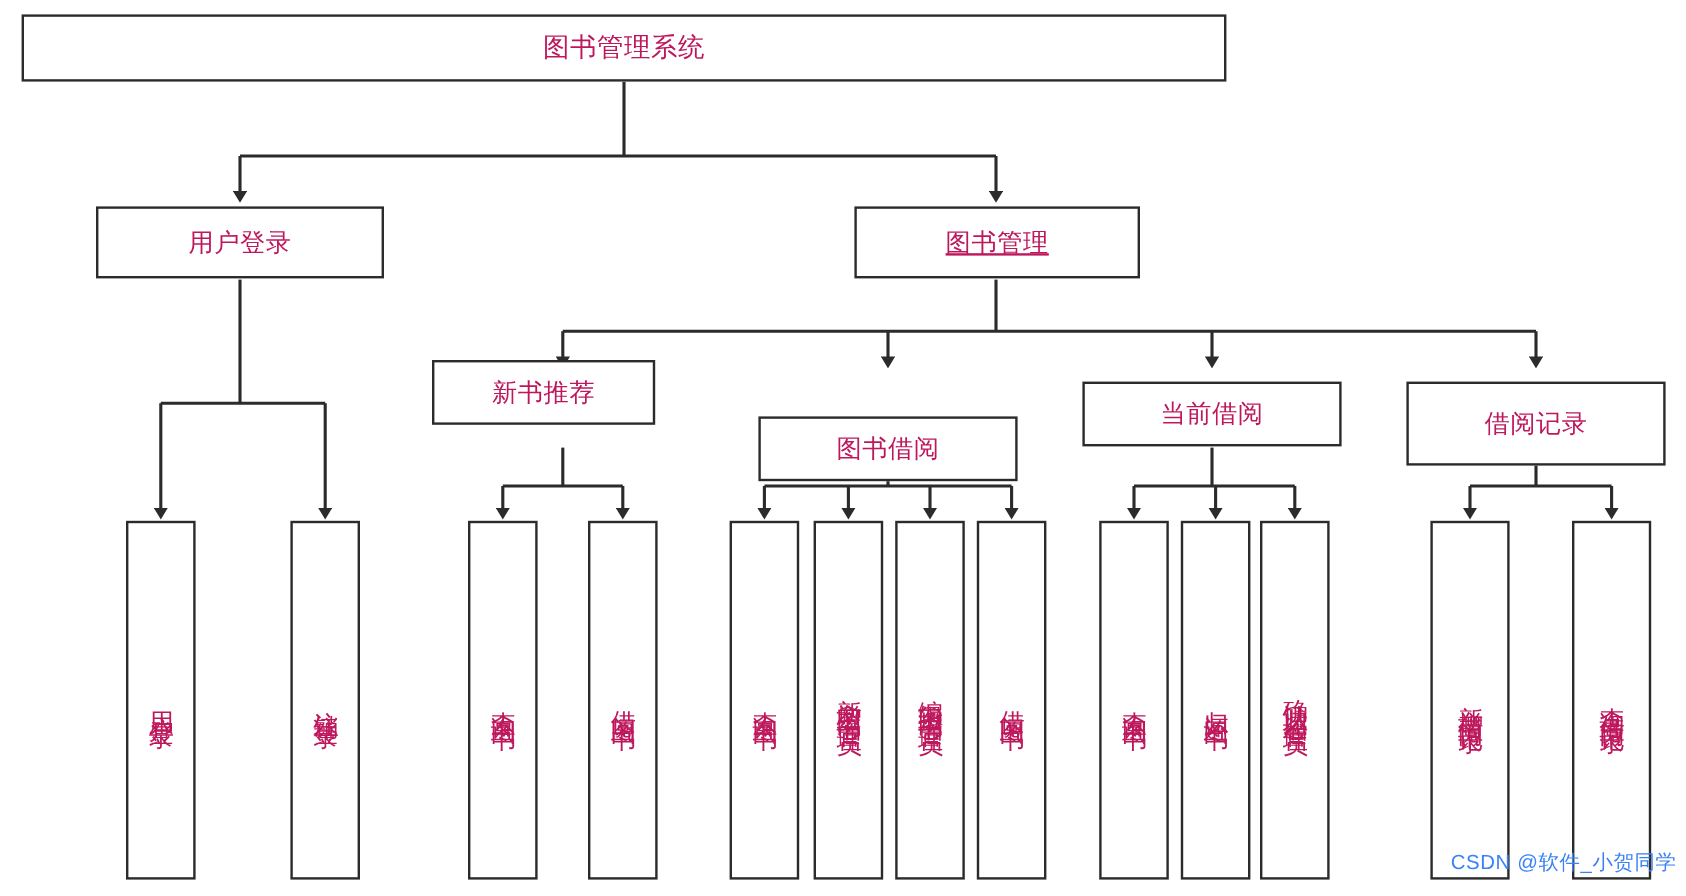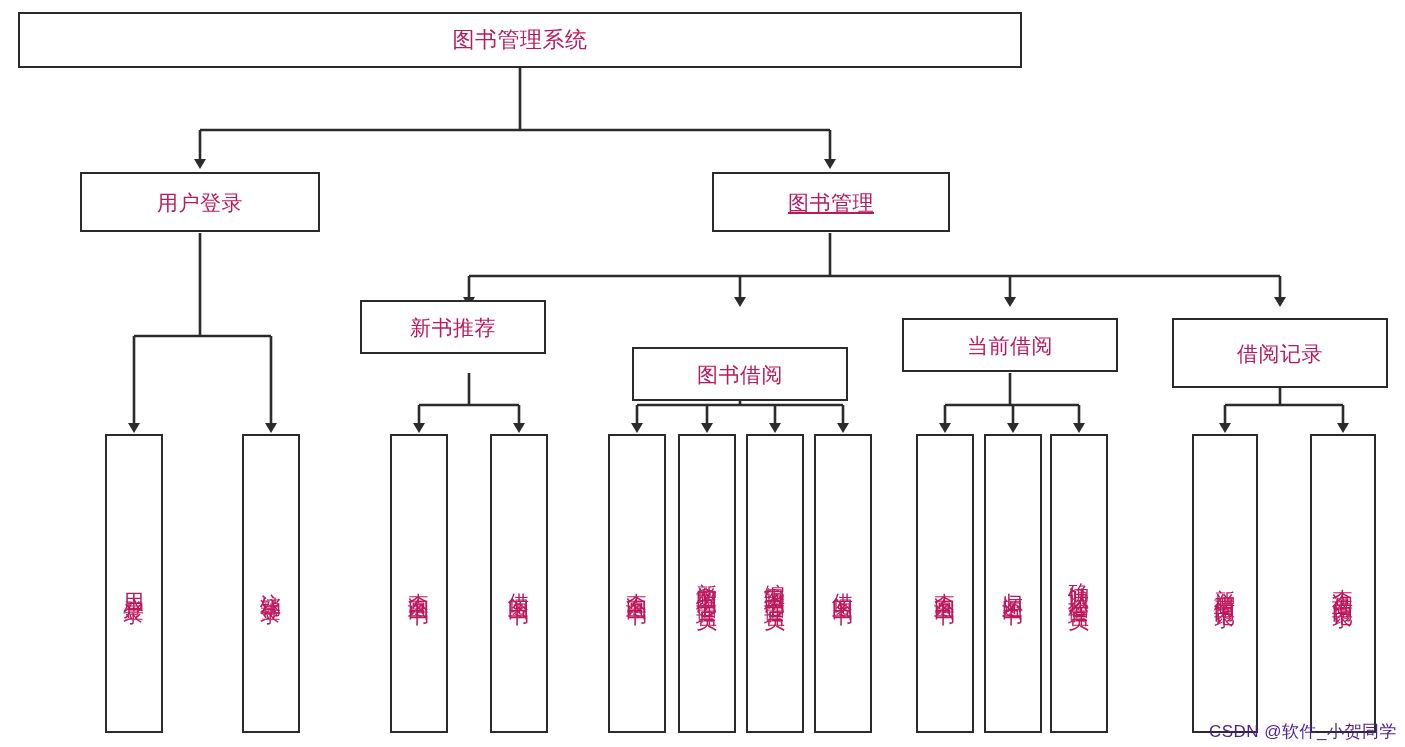--- a/index.html
+++ b/index.html
@@ -60,23 +60,23 @@
     text-orientation: upright;
     font-size: 21px;
     line-height: 1.0;
     letter-spacing: 4px;
     white-space: nowrap;
     max-height: 100%;
   }
   .watermark {
     position: absolute;
     right: 8px;
-    bottom: 4px;
+    bottom: 17px;
     font-size: 17px;
-    color: #4c1d95;
+    color: #3b82f6;
     white-space: nowrap;
     letter-spacing: 0.5px;
   }
 </style>
 </head>
 <body>
 
 <div id="canvas">
 
   <svg class="connectors" viewBox="0 0 1405 747">

